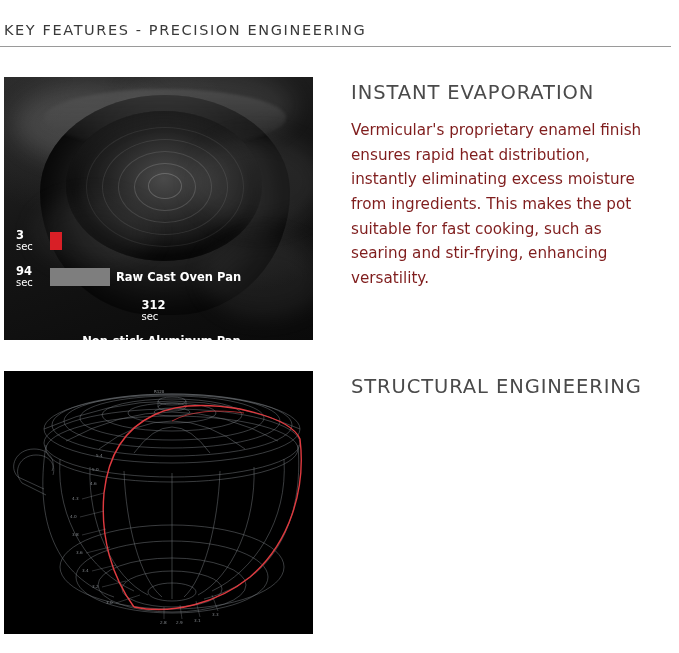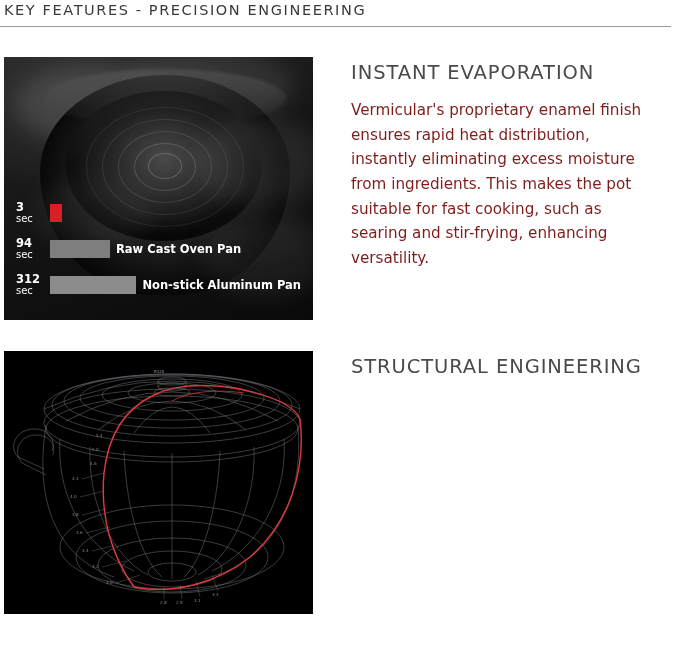--- a/index.html
+++ b/index.html
@@ -12,21 +12,21 @@
     overflow: hidden;
   }
   .page {
     position: relative;
     width: 679px; height: 653px;
     padding: 0;
   }
 
   
   .header {
-    padding: 0 0 0 0;
+    padding: 20px 0 0 0;
     margin: 0 8px 0 0;
   }
   .header-title {
     font-size: 14.5px;
     letter-spacing: 1.6px;
     color: #3a3a3a;
     font-weight: 400;
     padding: 2px 0 8px 4px;
     white-space: nowrap;
   }
@@ -137,21 +137,21 @@
     left: 12px;
     right: 12px;
     bottom: 14px;
   }
   .legend-row {
     display: flex;
     align-items: center;
     margin-bottom: 10px;
     height: 26px;
   }
-  .legend-row:last-child { margin-bottom: 8px; }
+  .legend-row:last-child { margin-bottom: 0; flex-direction: column; }
   .legend-time {
     width: 34px;
     flex: 0 0 34px;
     color: #ffffff;
     font-size: 11.5px;
     line-height: 11px;
     font-weight: 700;
     text-align: left;
     padding-right: 4px;
   }

